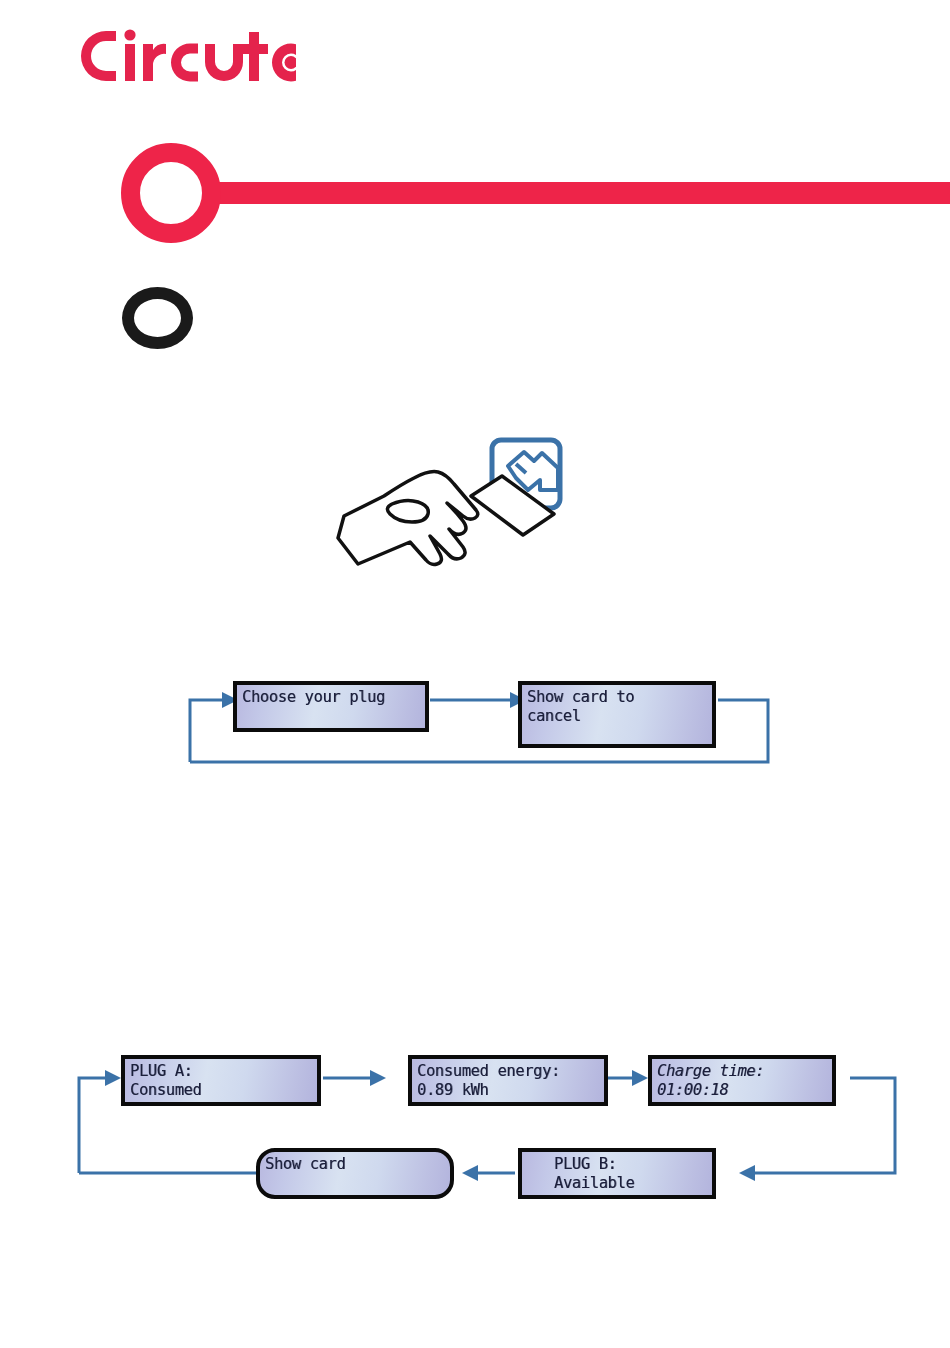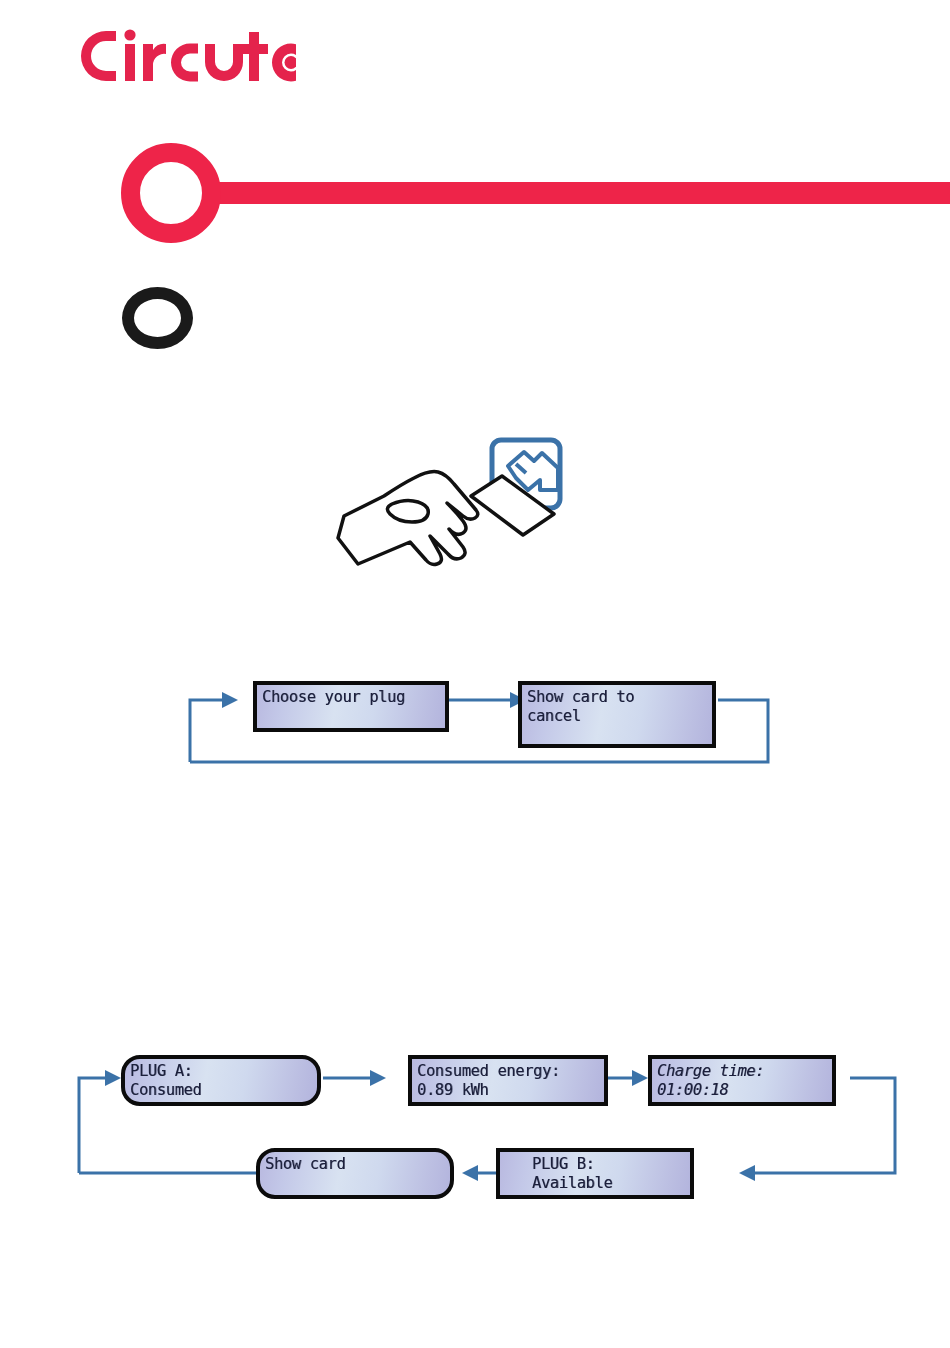--- a/index.html
+++ b/index.html
@@ -165,21 +165,21 @@
 
         <path d="M250 30 L330 30"></path>
 
         <path d="M538 30 L588 30 L588 92 L10 92"></path>
       </g>
       <polygon points="42,22 58,30 42,38" fill="#3b72a8"></polygon>
       <polygon points="330,22 346,30 330,38" fill="#3b72a8"></polygon>
     </svg>
   </div>
 
-  <div class="lcd" style="left:233px; top:681px; width:196px; height:51px;margin-left:20px;">
+  <div class="lcd" style="left:233px; top:681px; width:196px; height:51px;">
     <span class="lcd-line">Choose your plug</span>
     <span class="lcd-line"></span>
   </div>
 
   <div class="lcd" style="left:518px; top:681px; width:198px; height:67px;">
     <span class="lcd-line">Show card to</span>
     <span class="lcd-line">cancel</span>
   </div>
 
   <div class="flow" style="left:60px; top:1030px; width:890px; height:220px;">
@@ -199,36 +199,36 @@
         <path d="M196 143 L19 143"></path>
       </g>
       <polygon points="45,40 61,48 45,56" fill="#3b72a8"></polygon>
       <polygon points="310,40 326,48 310,56" fill="#3b72a8"></polygon>
       <polygon points="572,40 588,48 572,56" fill="#3b72a8"></polygon>
       <polygon points="695,135 679,143 695,151" fill="#3b72a8"></polygon>
       <polygon points="418,135 402,143 418,151" fill="#3b72a8"></polygon>
     </svg>
   </div>
 
-  <div class="lcd" style="left:121px; top:1055px; width:200px; height:51px;border-radius:19px;">
+  <div class="lcd" style="left:121px; top:1055px; width:200px; height:51px;">
     <span class="lcd-line">PLUG A:</span>
     <span class="lcd-line">Consumed</span>
   </div>
 
   <div class="lcd" style="left:408px; top:1055px; width:200px; height:51px;">
     <span class="lcd-line">Consumed energy:</span>
     <span class="lcd-line">0.89 kWh</span>
   </div>
 
   <div class="lcd" style="left:648px; top:1055px; width:188px; height:51px;font-style:italic;">
     <span class="lcd-line">Charge time:</span>
     <span class="lcd-line">01:00:18</span>
   </div>
 
-  <div class="lcd" style="left:496px; top:1148px; width:198px; height:51px;padding-left:32px;">
+  <div class="lcd" style="left:518px; top:1148px; width:198px; height:51px;padding-left:32px;">
     <span class="lcd-line">PLUG B:</span>
     <span class="lcd-line">Available</span>
   </div>
 
   <div class="lcd" style="left:256px; top:1148px; width:198px; height:51px;border-radius:19px;">
     <span class="lcd-line">Show card</span>
     <span class="lcd-line"></span>
   </div>
 
 </div>

